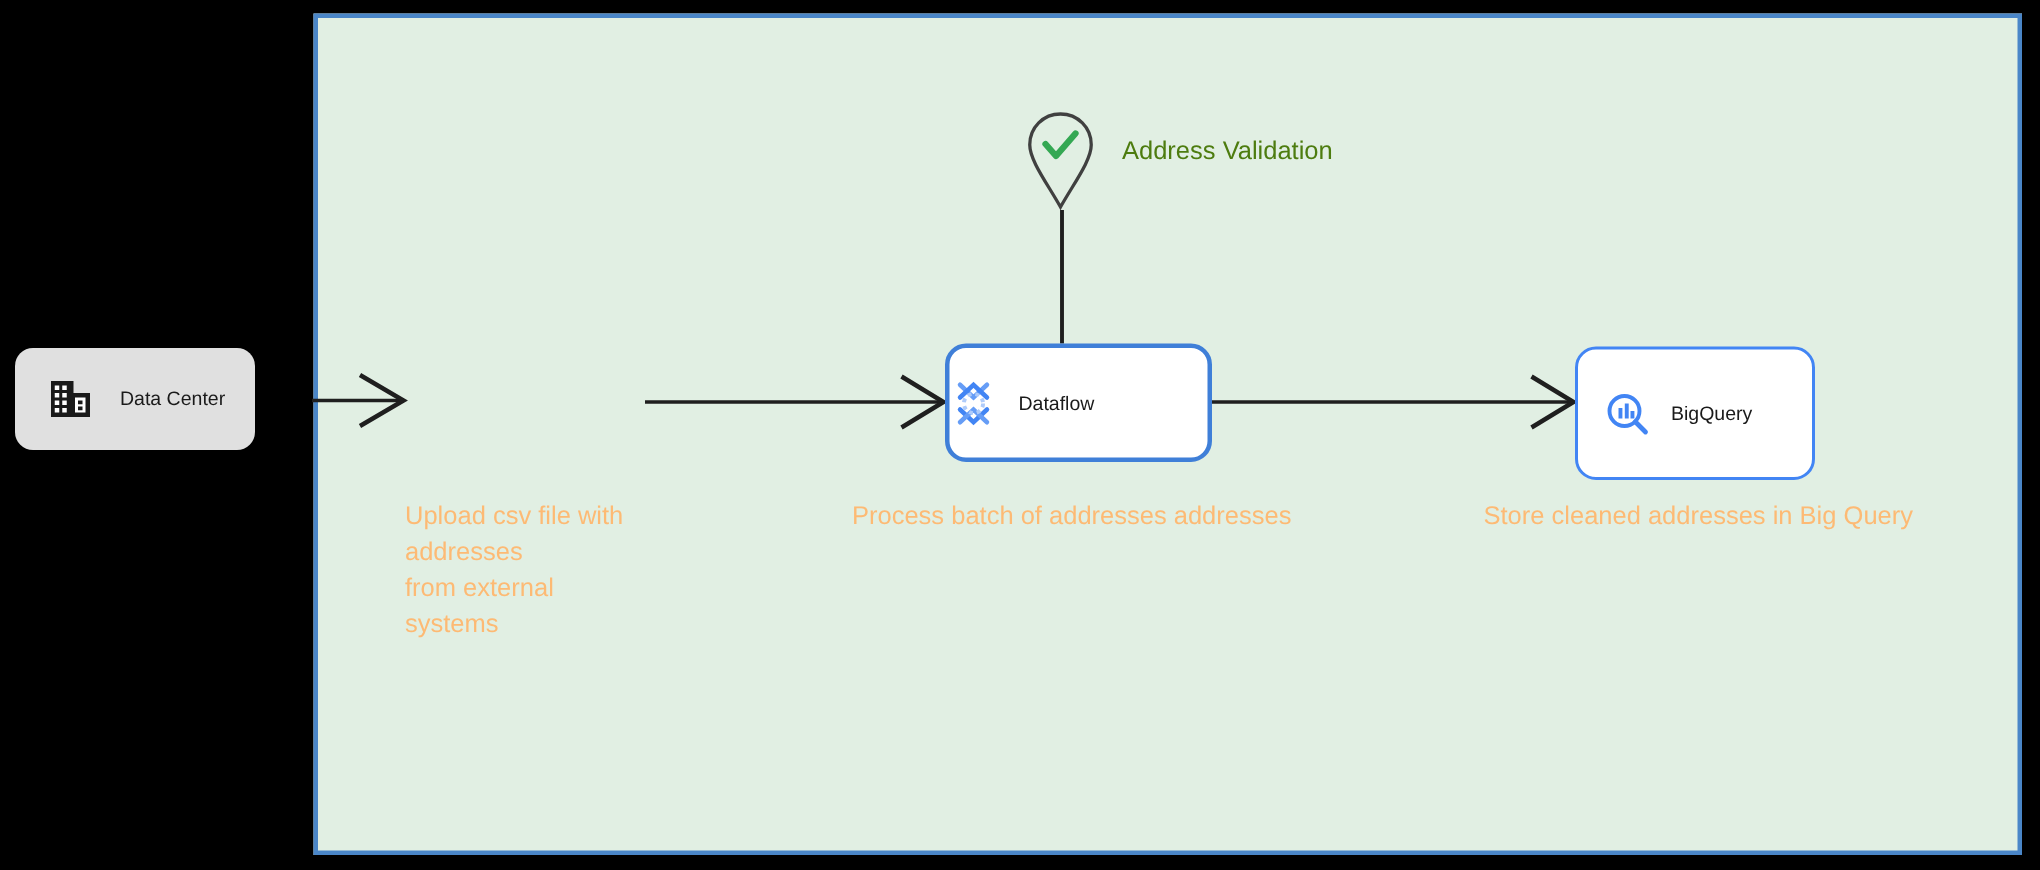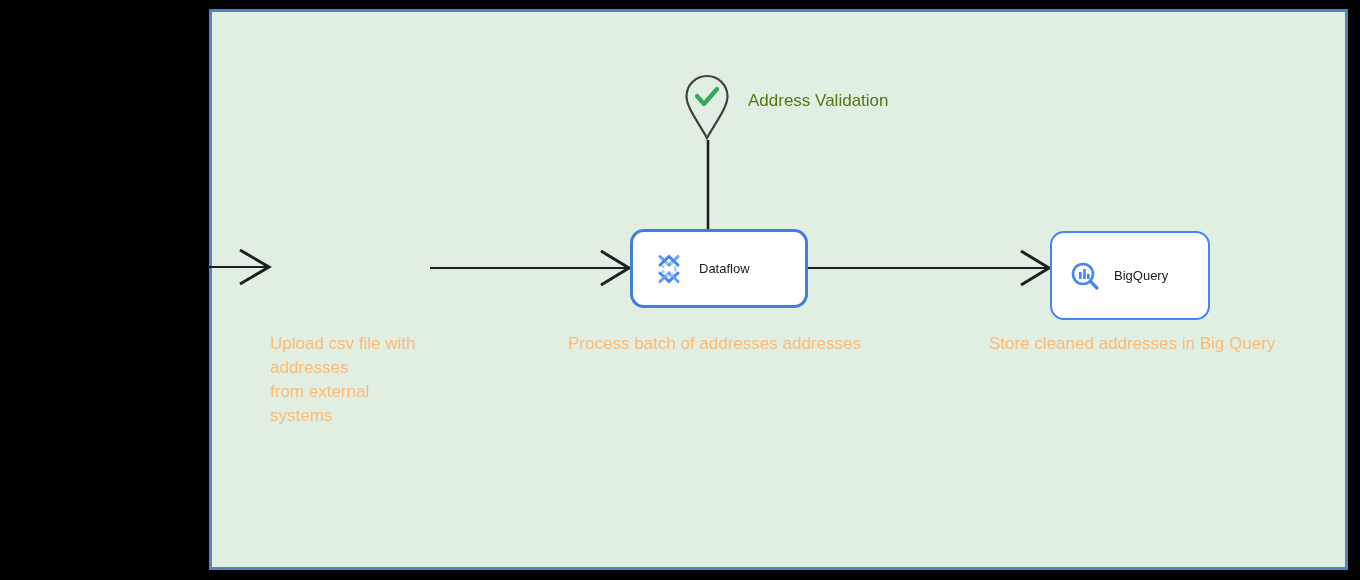--- a/index.html
+++ b/index.html
@@ -76,21 +76,20 @@
   }
   #node-cloudstorage .node-label { margin-left: 14px; }
 
   #node-dataflow {
     left: 630px;
     top: 229px;
     width: 178px;
     height: 79px;
     border-width: 3px;
     border-color: #3f7fd8;
-    padding-left: 20px;
   }
   #node-dataflow .node-label { margin-left: 14px; }
 
   #node-bigquery {
     left: 1050px;
     top: 231px;
     width: 160px;
     height: 89px;
     padding-left: 18px;
   }
@@ -166,20 +165,40 @@
 
   <svg id="api-marker" viewBox="0 0 46 66" xmlns="http://www.w3.org/2000/svg">
     <path d="M23 2 C11.5 2 2.5 11 2.5 22.5 C2.5 33 14 48 23 64 C32 48 43.5 33 43.5 22.5 C43.5 11 34.5 2 23 2 Z" fill="none" stroke="#404040" stroke-width="2.2"></path>
     <polyline points="13,22 20,30 33,15" fill="none" stroke="#34a853" stroke-width="4.2" stroke-linecap="round" stroke-linejoin="round"></polyline>
   </svg>
 
   <div id="api-label">
     <div>Address Validation</div>
   </div>
 
+  <div class="node" id="node-datacenter">
+    <span class="node-icon">
+      <svg width="30" height="30" viewBox="0 0 30 30" xmlns="http://www.w3.org/2000/svg">
+        <rect x="2" y="3" width="15" height="24" fill="#1a1a1a"></rect>
+        <rect x="15" y="11" width="13" height="16" fill="#1a1a1a"></rect>
+        <rect x="4.5" y="6" width="3" height="3" fill="#ffffff"></rect>
+        <rect x="9.5" y="6" width="3" height="3" fill="#ffffff"></rect>
+        <rect x="4.5" y="11" width="3" height="3" fill="#ffffff"></rect>
+        <rect x="9.5" y="11" width="3" height="3" fill="#ffffff"></rect>
+        <rect x="4.5" y="16" width="3" height="3" fill="#ffffff"></rect>
+        <rect x="9.5" y="16" width="3" height="3" fill="#ffffff"></rect>
+        <rect x="4.5" y="21" width="3" height="3" fill="#ffffff"></rect>
+        <rect x="9.5" y="21" width="3" height="3" fill="#ffffff"></rect>
+        <rect x="18" y="14" width="7" height="10" fill="#ffffff"></rect>
+        <rect x="20" y="16" width="3" height="2.5" fill="#1a1a1a"></rect>
+        <rect x="20" y="20" width="3" height="2.5" fill="#1a1a1a"></rect>
+      </svg>
+    </span>
+    <span class="node-label">Data Center</span>
+  </div>
 
 
   <div class="node gcp-node" id="node-dataflow">
     <span class="node-icon">
       <svg width="32" height="32" viewBox="0 0 32 32" xmlns="http://www.w3.org/2000/svg">
         <path d="M7 3.5 L16 12 L25 3.5" fill="none" stroke="#669df6" stroke-width="3" stroke-linecap="round"></path>
         <path d="M7 12 L16 3.5 L25 12" fill="none" stroke="#4285f4" stroke-width="3" stroke-linecap="round"></path>
         <path d="M7 20 L16 28.5 L25 20" fill="none" stroke="#4285f4" stroke-width="3" stroke-linecap="round"></path>
         <path d="M7 28.5 L16 20 L25 28.5" fill="none" stroke="#669df6" stroke-width="3" stroke-linecap="round"></path>
         <circle cx="16" cy="16" r="6.4" fill="none" stroke="#aecbfa" stroke-width="2.6" stroke-dasharray="2.6 2.6"></circle>

